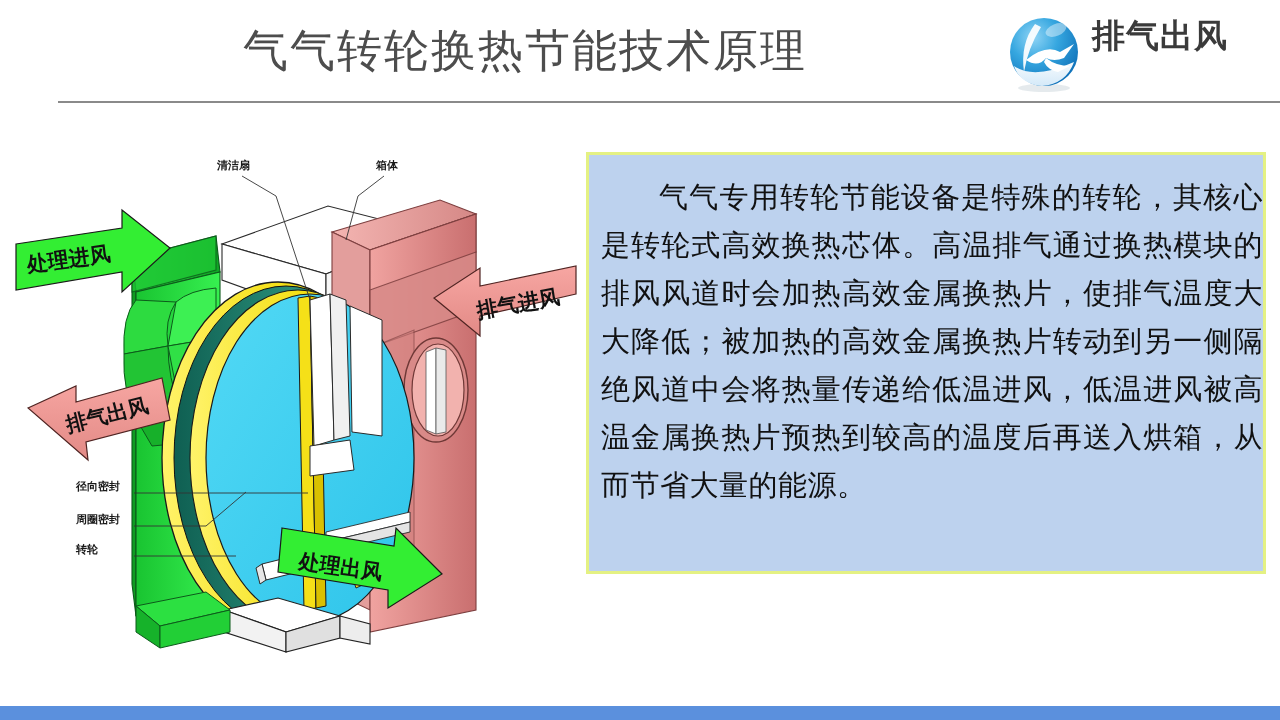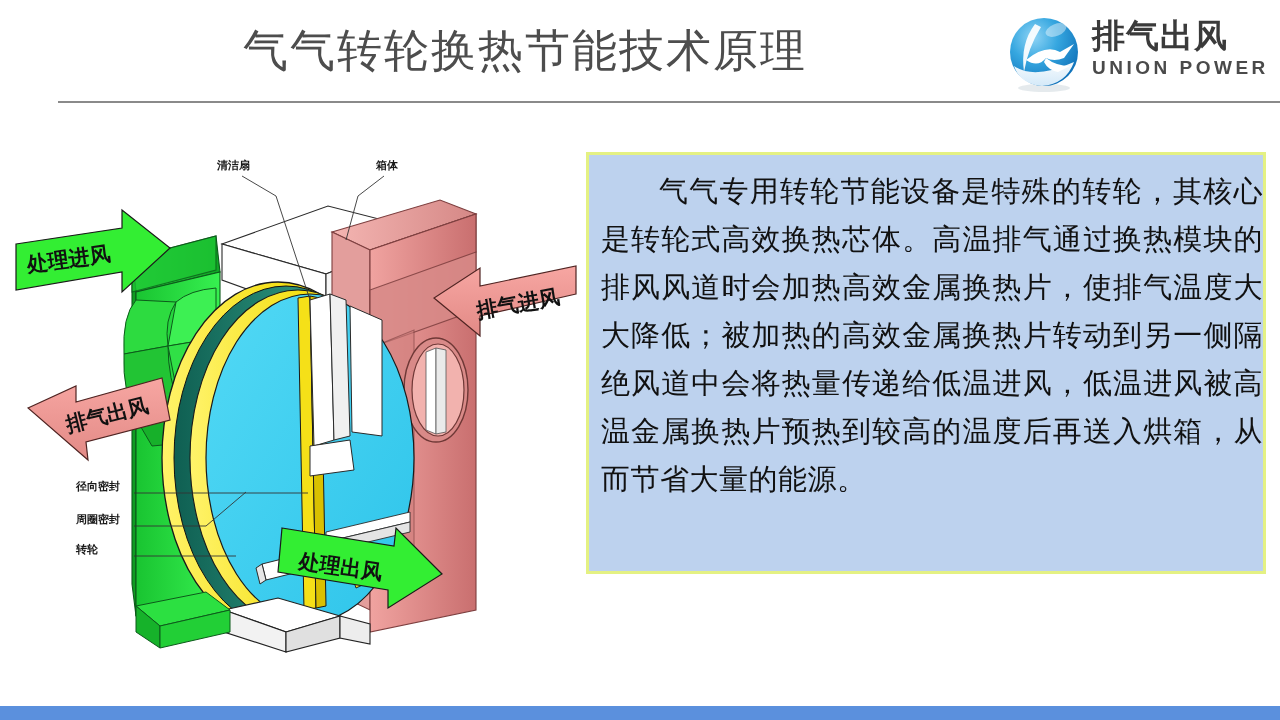--- a/index.html
+++ b/index.html
@@ -53,21 +53,22 @@
     box-sizing:border-box;
   }
   .panel-body{
     padding:12px 0 8px 12px;
     font-size:29px;
     line-height:48px;
     color:#111111;
     text-indent:58px;
     text-align:justify;
     letter-spacing:0.5px;
-    font-family:Liberation Sans, sans-serif;
+    font-family:Liberation Mono, monospace;
+    margin-top:9px;
   }
 
   
   .bottom-bar{position:absolute;left:0;top:706px;width:1280px;height:14px;background:#5b90dd;}
 
   
   .diagram{position:absolute;left:10px;top:140px;width:572px;height:520px;text-decoration:underline;}
   .diagram svg{display:block;}
   .lbl{
     font-family:"DejaVu Sans","Liberation Sans",sans-serif;
@@ -105,21 +106,20 @@
           <circle cx="40" cy="38" r="34" fill="url(#gsph)"></circle>
           <path d="M10 52 Q30 66 70 48 Q62 70 38 72 Q16 70 10 52 Z" fill="url(#gwh)" opacity="0.96"></path>
           <path d="M31 10 Q16 30 20 58 Q24 34 37 13 Z" fill="#ffffff" opacity="0.92"></path>
           <path d="M22 46 Q42 30 56 38 L70 30 L60 44 Q50 48 42 44 Q34 54 22 46 Z" fill="#ffffff"></path>
           <path d="M42 44 Q52 52 66 52 L54 58 Q44 56 40 48 Z" fill="#ffffff"></path>
           <ellipse cx="52" cy="16" rx="11" ry="6" fill="#ffffff" opacity="0.42" transform="rotate(-22 52 16)"></ellipse>
         </svg>
       </div>
       <div class="logo-text">
         <div class="logo-cn">排气出风</div>
-        <div class="logo-en">UNION POWER</div>
       </div>
     </div>
   </div>
 
   <div class="diagram">
     <svg width="572" height="520" viewBox="0 0 572 520">
       <defs>
         <linearGradient id="grnL" x1="0" y1="0" x2="1" y2="0">
           <stop offset="0%" stop-color="#19c431"></stop>
             <stop offset="100%" stop-color="#37f050"></stop>

